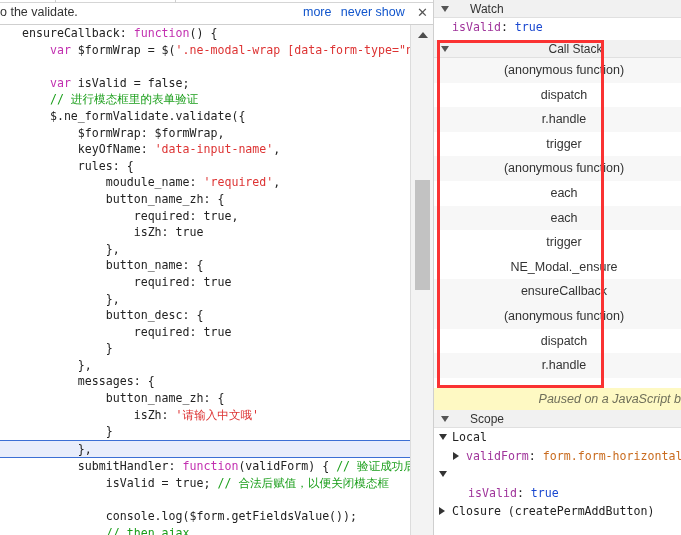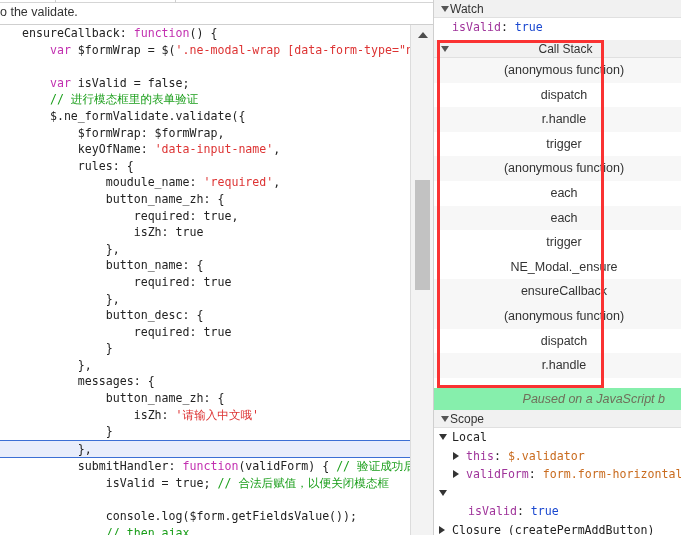--- a/index.html
+++ b/index.html
@@ -169,21 +169,21 @@
   }
 
   .section-header {
     position: relative;
     height: 18px;
     line-height: 18px;
     background: #f1f1f1;
     border-bottom: 1px solid #e0e0e0;
     font-size: 12px;
     color: #333;
-    padding-left: 16px;
+    padding-left: 36px;
     box-sizing: border-box;
     cursor: pointer;
   }
   .section-header .tri {
     position: absolute;
     left: 7px; top: 6px;
     width: 0; height: 0;
     border-left: 4.5px solid transparent;
     border-right: 4.5px solid transparent;
     border-top: 6px solid #555;
@@ -238,29 +238,29 @@
     box-sizing: border-box;
     pointer-events: none;
   }
 
   
   #paused-banner {
     position: absolute;
     left: 0; top: 388px;
     width: 247px;
     height: 38px;
-    background: #86efac;
+    background: #fef9c3;
     border-bottom: 1px solid #e0dfa5;
     box-sizing: border-box;
     font-size: 12.5px;
     font-style: italic;
     color: #6f6f5a;
     text-align: right;
     line-height: 22px;
-    padding-right: 16px;
+    padding-right: 0;
     white-space: nowrap;
     overflow: hidden;
   }
 
   
   #scope-section {
     position: absolute;
     left: 0; top: 410px;
     width: 247px;
   }
@@ -306,20 +306,25 @@
 <div id="root">
 
   <div id="left-pane">
 
     <div id="infobar">
       <div class="tabline">
         <div class="seg1"></div>
         <div class="seg2"></div>
       </div>
       <div id="infobar-text">o the validate.</div>
+      <div id="infobar-actions">
+        <a>more</a>
+        <a>never show</a>
+        <span id="infobar-close">✕</span>
+      </div>
     </div>
 
     <div id="code-surface">
       <div id="code-lines"><div class="cl"><span class="plain">ensureCallback: </span><span class="fn">function</span><span class="plain">() {</span></div><div class="cl"><span class="plain">    </span><span class="kw">var</span><span class="plain"> $formWrap = $(</span><span class="str">'.ne-modal-wrap [data-form-type="ne"]'</span></div><div class="cl">&nbsp;</div><div class="cl"><span class="plain">    </span><span class="kw">var</span><span class="plain"> isValid = false;</span></div><div class="cl"><span class="plain">    </span><span class="cmt">// 进行模态框里的表单验证</span></div><div class="cl"><span class="plain">    $.ne_formValidate.validate({</span></div><div class="cl"><span class="plain">        $formWrap: $formWrap,</span></div><div class="cl"><span class="plain">        keyOfName: </span><span class="str">'data-input-name'</span><span class="plain">,</span></div><div class="cl"><span class="plain">        rules: {</span></div><div class="cl"><span class="plain">            moudule_name: </span><span class="str">'required'</span><span class="plain">,</span></div><div class="cl"><span class="plain">            button_name_zh: {</span></div><div class="cl"><span class="plain">                required: true,</span></div><div class="cl"><span class="plain">                isZh: true</span></div><div class="cl"><span class="plain">            },</span></div><div class="cl"><span class="plain">            button_name: {</span></div><div class="cl"><span class="plain">                required: true</span></div><div class="cl"><span class="plain">            },</span></div><div class="cl"><span class="plain">            button_desc: {</span></div><div class="cl"><span class="plain">                required: true</span></div><div class="cl"><span class="plain">            }</span></div><div class="cl"><span class="plain">        },</span></div><div class="cl"><span class="plain">        messages: {</span></div><div class="cl"><span class="plain">            button_name_zh: {</span></div><div class="cl"><span class="plain">                isZh: </span><span class="str">'请输入中文哦'</span></div><div class="cl"><span class="plain">            }</span></div><div class="cl hl"><span class="plain">        },</span></div><div class="cl"><span class="plain">        submitHandler: </span><span class="fn">function</span><span class="plain">(validForm) { </span><span class="cmt">// 验证成功后提交</span></div><div class="cl"><span class="plain">            isValid = true; </span><span class="cmt">// 合法后赋值，以便关闭模态框</span></div><div class="cl">&nbsp;</div><div class="cl"><span class="sel">            console.log($form.getFieldsValue());</span></div><div class="cl"><span class="plain">            </span><span class="cmt">// then ajax...</span></div></div>
     </div>
 
     <div id="code-scrollbar">
       <div class="sb-up"></div>
       <div class="sb-thumb"></div>
     </div>
@@ -363,21 +368,20 @@
 
     <div id="paused-banner">Paused on a JavaScript b</div>
 
     <div id="scope-section">
       <div class="section-header">
         <span class="tri"></span>
         <span>Scope</span>
       </div>
       <div id="scope-rows">
           <div class="sc-row sc-lvl0"><span class="tri-open"></span><span class="v-punct">Local</span></div>
-          <div class="sc-row sc-lvl1"><span class="tri-closed"></span><span class="v-name">this</span><span class="v-punct">: </span><span class="v-obj">$.validator</span></div>
           <div class="sc-row sc-lvl1"><span class="tri-closed"></span><span class="v-name">validForm</span><span class="v-punct">: </span><span class="v-obj">form.form-horizontal</span></div>
           <div class="sc-row sc-lvl0"><span class="tri-open"></span></div>
           <div class="sc-row sc-lvl1b"><span class="v-name">isValid</span><span class="v-punct">: </span><span class="v-bool">true</span></div>
           <div class="sc-row sc-lvl0"><span class="tri-closed"></span><span class="v-punct">Closure (createPermAddButton)</span></div>
         </div>
     </div>
   </div>
 
   <div id="red-box"></div>
 </div>

